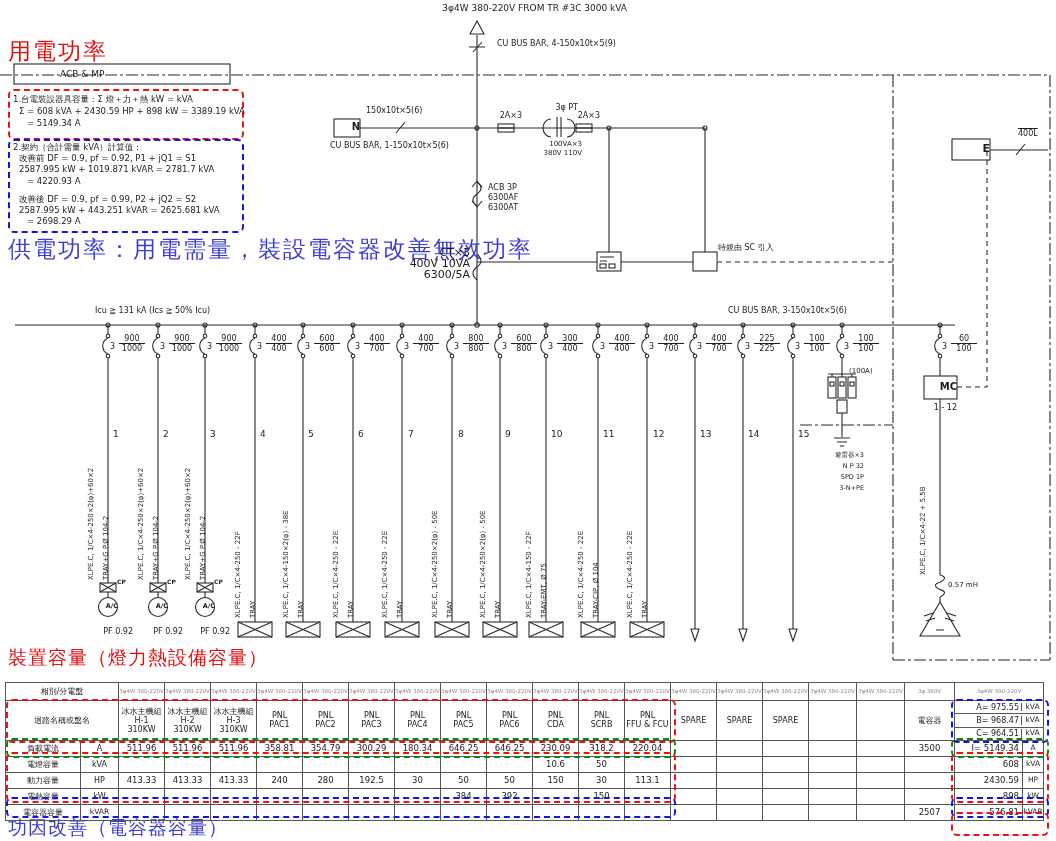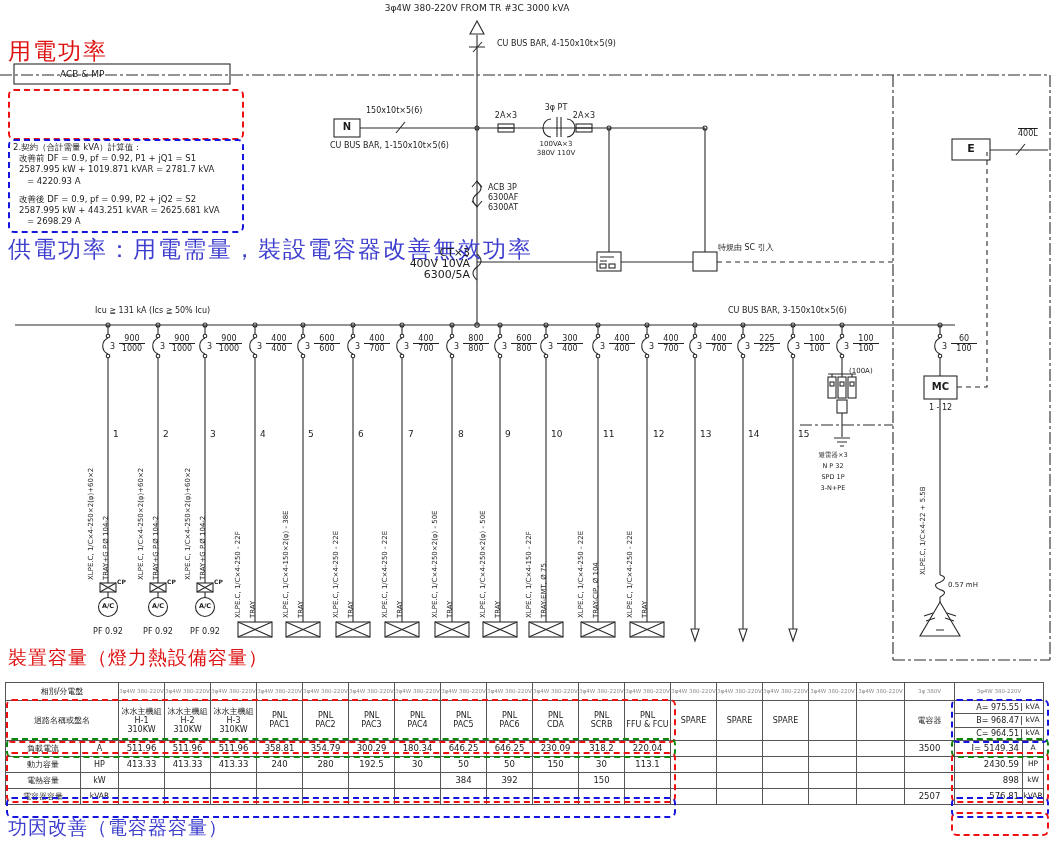--- a/index.html
+++ b/index.html
@@ -1,21 +1,21 @@
 <!DOCTYPE html>
 <html><head>
 <meta charset="utf-8">
 <style>
   html,body{margin:0;padding:0;background:#e8e8e8}
   .stage{position:relative;width:1056px;height:841px;background:#fff;overflow:hidden;
          font-family:"DejaVu Sans",sans-serif;color:#1c1c1c}
   .ab{position:absolute;white-space:nowrap}
   .s6{font-size:6px}.s65{font-size:6.5px}.s7{font-size:7px}.s75{font-size:11px}
   .s8{font-size:8px}.s9{font-size:9px}.s10{font-size:10px}.s11{font-size:11px}
-  .b{font-weight:bold}.ctr{text-align:center}.rt{text-align:right}
+  .b{font-weight:bold}.ctr{text-align:right}.rt{text-align:right}
   .red{color:#de1010}.blu{color:#3d3dce}
   .big{font-size:23px;letter-spacing:2px}
   .mid{font-size:19px;letter-spacing:1px}
   .vt{position:absolute;transform-origin:0 100%;transform:rotate(-90deg);
       font-size:7px;white-space:nowrap;height:10px;line-height:10px}
   .fr{position:absolute;width:26px;text-align:center;font-size:8px;line-height:1.15}
   .fr span{display:block}
   .fr span:first-child{border-bottom:1px solid #222}
   .calc{position:absolute;font-size:8.5px;line-height:12px}
   .calc div{white-space:nowrap}
@@ -175,20 +175,25 @@
 <div class="ab s9 ctr" style="left:327px;top:3px;width:300px">3φ4W 380-220V FROM TR #3C 3000 kVA</div>
 <div class="ab s8" style="left:497px;top:39px">CU BUS BAR, 4-150x10t×5(9)</div>
 <div class="ab s9" style="left:60px;top:69px">ACB &amp; MP</div>
 
 <div class="ab big red" style="left:8px;top:36px">用電功率</div>
 <div class="ab mid red" style="left:8px;top:645px">裝置容量（燈力熱設備容量）</div>
 <div class="ab big blu" style="left:8px;top:234px">供電功率：用電需量，裝設電容器改善無效功率</div>
 <div class="ab mid blu" style="left:8px;top:815px">功因改善（電容器容量）</div>
 
 <div class="dbx dred" style="left:8px;top:89px;width:232px;height:47px"></div>
+<div class="calc" style="left:13px;top:93px">
+  <div>1.台電裝設器具容量：Σ 燈＋力＋熱 kW = kVA</div>
+  <div class="p6">Σ = 608 kVA + 2430.59 HP + 898 kW = 3389.19 kVA</div>
+  <div class="p14">= 5149.34 A</div>
+</div>
 <div class="dbx dblu" style="left:8px;top:139px;width:232px;height:90px"></div>
 <div class="calc" style="left:13px;top:142px;line-height:11.2px">
   <div>2.契約（合計需量 kVA）計算值：</div>
   <div class="p6">改善前 DF = 0.9, pf = 0.92, P1 + jQ1 = S1</div>
   <div class="p6">2587.995 kW + 1019.871 kVAR = 2781.7 kVA</div>
   <div class="p14">= 4220.93 A</div>
   <div class="p6 mt8">改善後 DF = 0.9, pf = 0.99, P2 + jQ2 = S2</div>
   <div class="p6">2587.995 kW + 443.251 kVAR = 2625.681 kVA</div>
   <div class="p14">= 2698.29 A</div>
 </div>
@@ -478,20 +483,44 @@
           <td></td>
           <td></td>
           <td></td>
           <td></td>
           <td></td>
 <td>3500</td>
 <td class="rv">I= 5149.34</td>
           <td class="su">A</td>
 </tr>
 <tr>
+<td class="lb">電燈容量</td>
+          <td class="lb">kVA</td>
+<td></td>
+          <td></td>
+          <td></td>
+          <td></td>
+          <td></td>
+          <td></td>
+          <td></td>
+          <td></td>
+          <td></td>
+          <td>10.6</td>
+          <td>50</td>
+          <td></td>
+          <td></td>
+          <td></td>
+          <td></td>
+          <td></td>
+          <td></td>
+<td></td>
+<td class="rv">608</td>
+          <td class="su">kVA</td>
+</tr>
+<tr>
 <td class="lb">動力容量</td>
           <td class="lb">HP</td>
 <td>413.33</td>
           <td>413.33</td>
           <td>413.33</td>
           <td>240</td>
           <td>280</td>
           <td>192.5</td>
           <td>30</td>
           <td>50</td>

